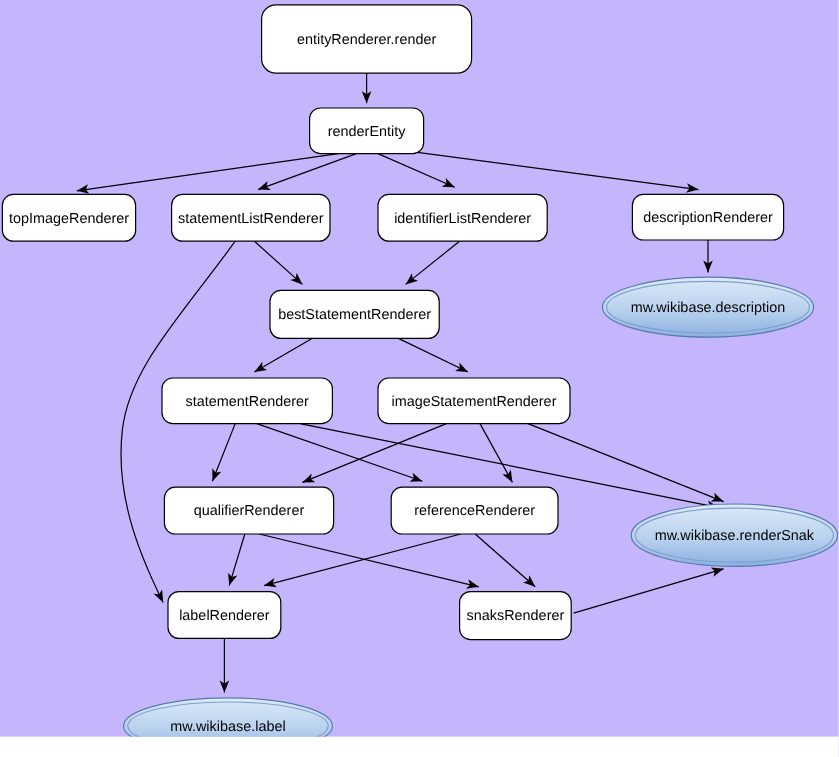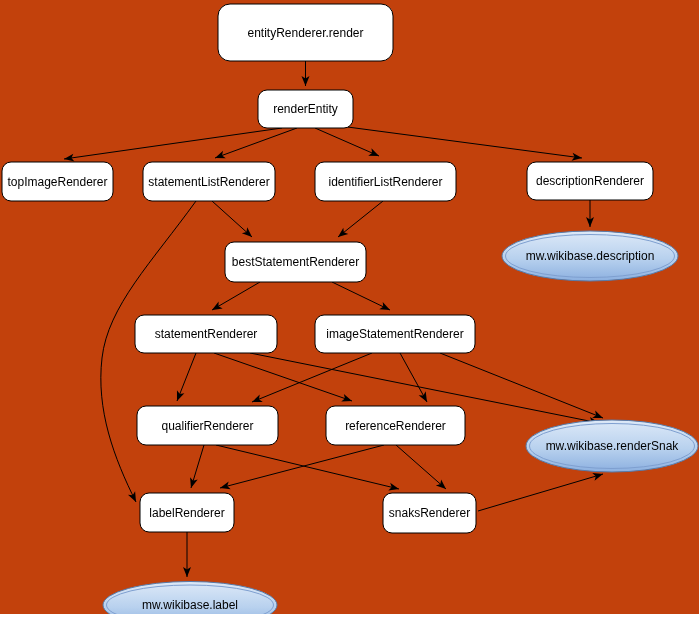--- a/index.html
+++ b/index.html
@@ -5,21 +5,21 @@
   html, body {
     margin: 0;
     padding: 0;
     background: #ffffff;
     font-family: "Liberation Sans", "DejaVu Sans", sans-serif;
   }
   .canvas {
     width: 699px;
     height: 614px;
     position: relative;
-    background: #c2410c;
+    background: #c4b5fd;
     overflow: hidden;
   }
   svg { display: block; }
   .node-box {
     fill: #ffffff;
     stroke: #000000;
     stroke-width: 1;
   }
   .edge {
     fill: none;

